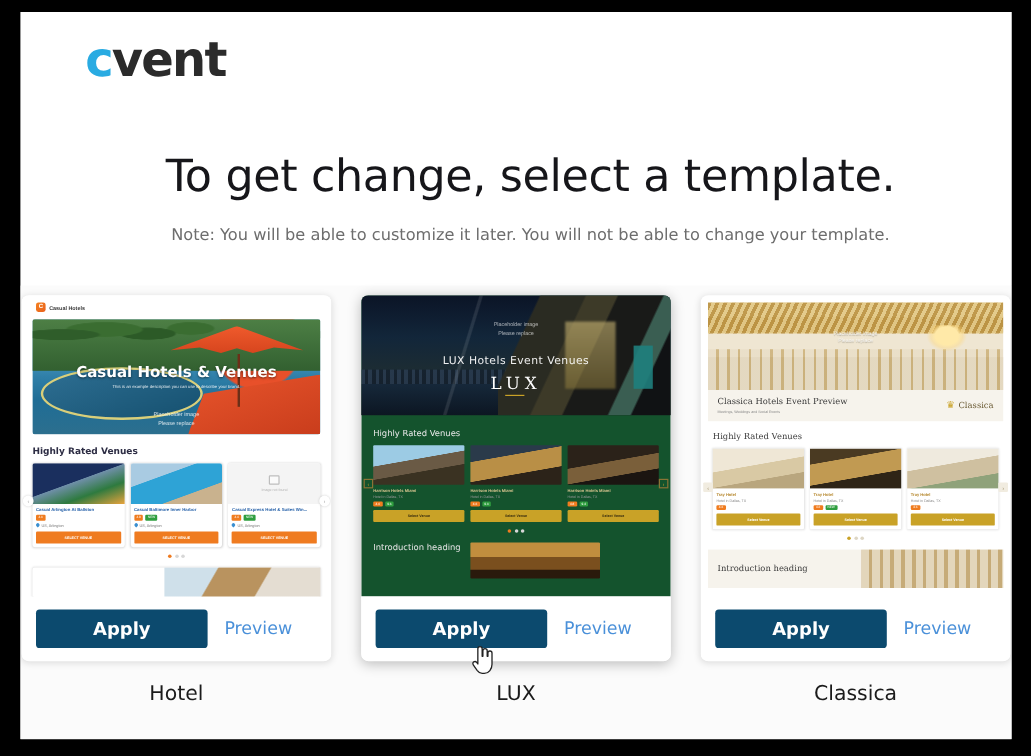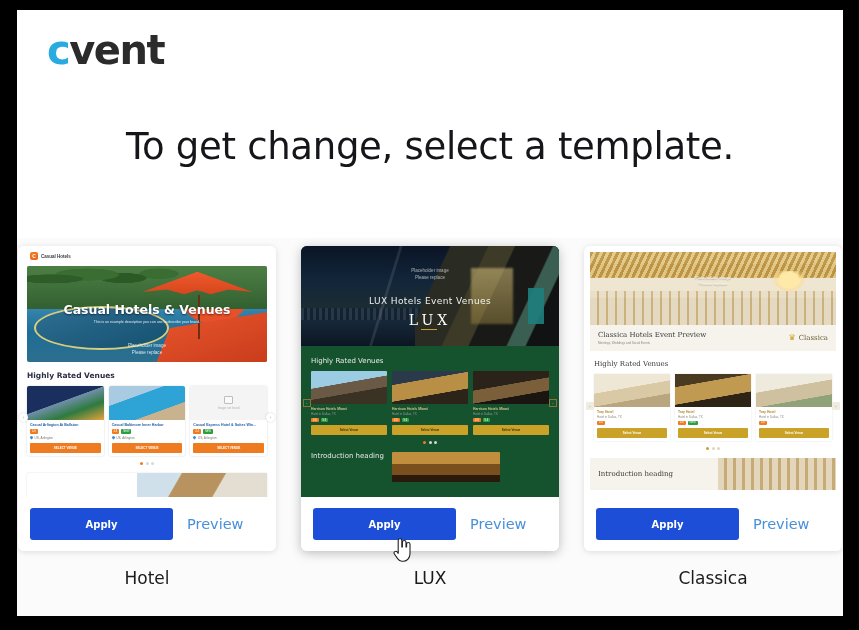--- a/index.html
+++ b/index.html
@@ -20,20 +20,21 @@
     height: 606px;
     background: #ffffff;
     overflow: hidden;
   }
 
   
   .header-zone {
     position: relative;
     height: 228px;
     background: #ffffff;
+    margin-left: 24px;
   }
 
   .brand-logo {
     position: absolute;
     left: 30px;
     top: 20px;
     font-size: 40px;
     font-weight: bold;
     letter-spacing: -1.5px;
     line-height: 1;
@@ -111,25 +112,25 @@
     background: #ffffff;
     display: flex;
     align-items: center;
     padding-left: 12px;
     gap: 14px;
   }
 
   .apply-btn {
     width: 143px;
     height: 32px;
-    background: #1d4ed8;
+    background: #0c4a6e;
     border: none;
     border-radius: 3px;
     color: #ffffff;
-    font-size: 10px;
+    font-size: 15px;
     font-weight: bold;
     cursor: pointer;
     font-family: "DejaVu Sans", sans-serif;
   }
 
   .preview-link {
     color: #4a90d9;
     font-size: 14.5px;
     cursor: pointer;
     font-family: "DejaVu Sans", sans-serif;
@@ -438,20 +439,21 @@
 </head>
 <body>
 
 <div id="page-frame">
 
   <div class="header-zone">
     <div class="brand-logo">
       <span class="c-blue">c</span><span class="rest">vent</span>
     </div>
     <div class="page-title">To get change, select a template.</div>
+    <div class="page-note">Note: You will be able to customize it later. You will not be able to change your template.</div>
   </div>
 
   <div class="gallery">
 
     <div class="tpl-col">
       <div class="tpl-card">
         <div class="preview-pane">
           <div class="mini casual">
             <div class="casual-topbar">
               <div class="casual-mark">C</div>

